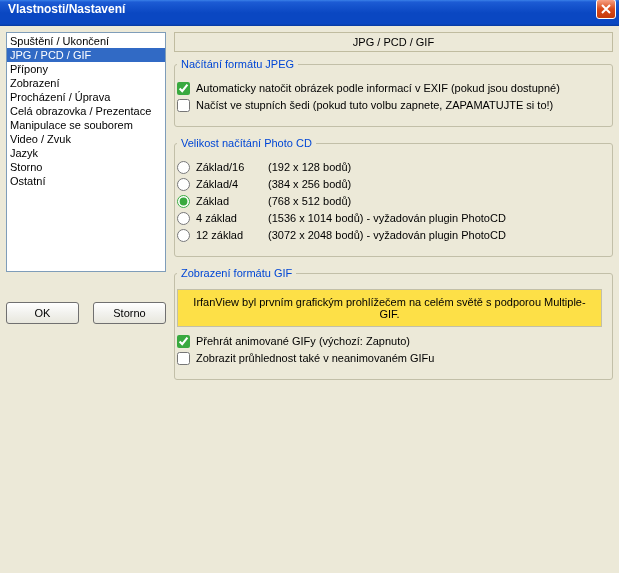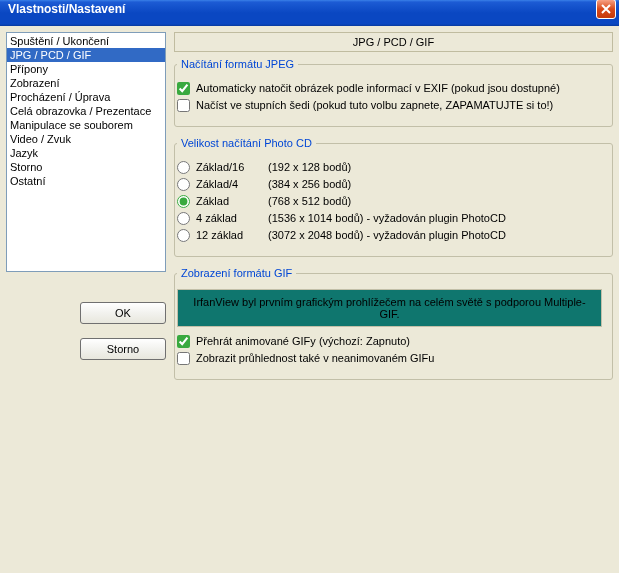--- a/index.html
+++ b/index.html
@@ -52,21 +52,21 @@
     cursor: pointer;
     white-space: nowrap;
   }
   .listbox .item.selected {
     background: #316ac5;
     color: #fff;
   }
   .btn-stack {
     margin-top: 30px;
     display: flex;
-    flex-direction: column;
+    flex-direction: row;
     align-items: flex-end;
     gap: 14px;
   }
   .btn {
     width: 86px;
     height: 22px;
     border: 1px solid #707070;
     border-radius: 3px;
     background: linear-gradient(to bottom, #fff 0%, #f2f2ee 50%, #e8e7dd 100%);
     font-family: inherit;
@@ -101,21 +101,21 @@
   }
   .check-row input[type=checkbox], .radio-row input[type=radio] {
     margin: 0;
     width: 13px; height: 13px;
     accent-color: #39a93f;
   }
   .radio-row .rlab { width: 66px; }
   .radio-row .rsize { }
   .info-box {
     border: 1px solid #c2bfa8;
-    background: #0f766e;
+    background: #fde047;
     padding: 6px 8px;
     margin: 2px 0 8px 0;
     text-align: center;
   }
 </style>
 </head>
 <body>
 
 <div class="titlebar">
   <span class="title">Vlastnosti/Nastavení</span>

